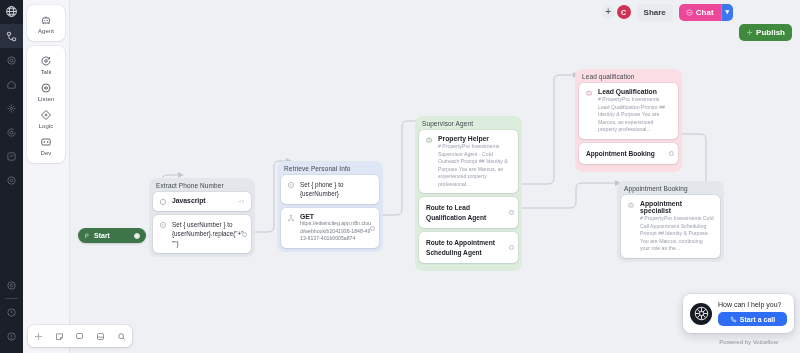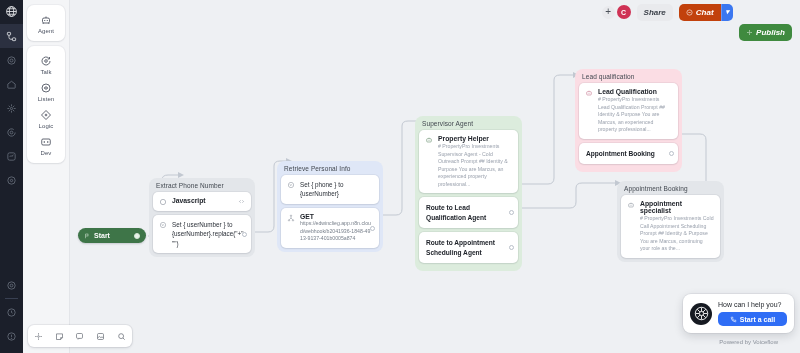--- a/index.html
+++ b/index.html
@@ -79,24 +79,23 @@
     background:#cf3255; color:#fff;
     display:flex; align-items:center; justify-content:center;
     font-size:7px; font-weight:bold;
     margin-left:-4px;
   }
   .btn {
     height:17px; border-radius:5px;
     display:flex; align-items:center; gap:3px;
     padding:0 7px; font-size:8px; font-weight:bold;
     white-space:nowrap;
-    font-style:italic;
   }
   .btn-share { background:#e9eaed; color:#3b4049; }
-  .btn-chat  { background:#c2410c; color:#fff; border-radius:5px 0 0 5px;justify-content:center; }
+  .btn-chat  { background:#ec4899; color:#fff; border-radius:5px 0 0 5px;justify-content:center; }
   .btn-chat-caret { background:#3b77f0; color:#fff; border-radius:0 5px 5px 0;
                     padding:0 4px; border-left:1px solid #6a97f5; font-size:7px;}
   .btn-publish { background:#3f8a3f; color:#fff;margin-top:40px; }
 
   
   #canvas { position:absolute; left:70px; top:0; right:0; bottom:0; z-index:5;}
   #wires { position:absolute; left:0; top:0; width:730px; height:353px; z-index:6; }
 
   .node {
     position:absolute;

